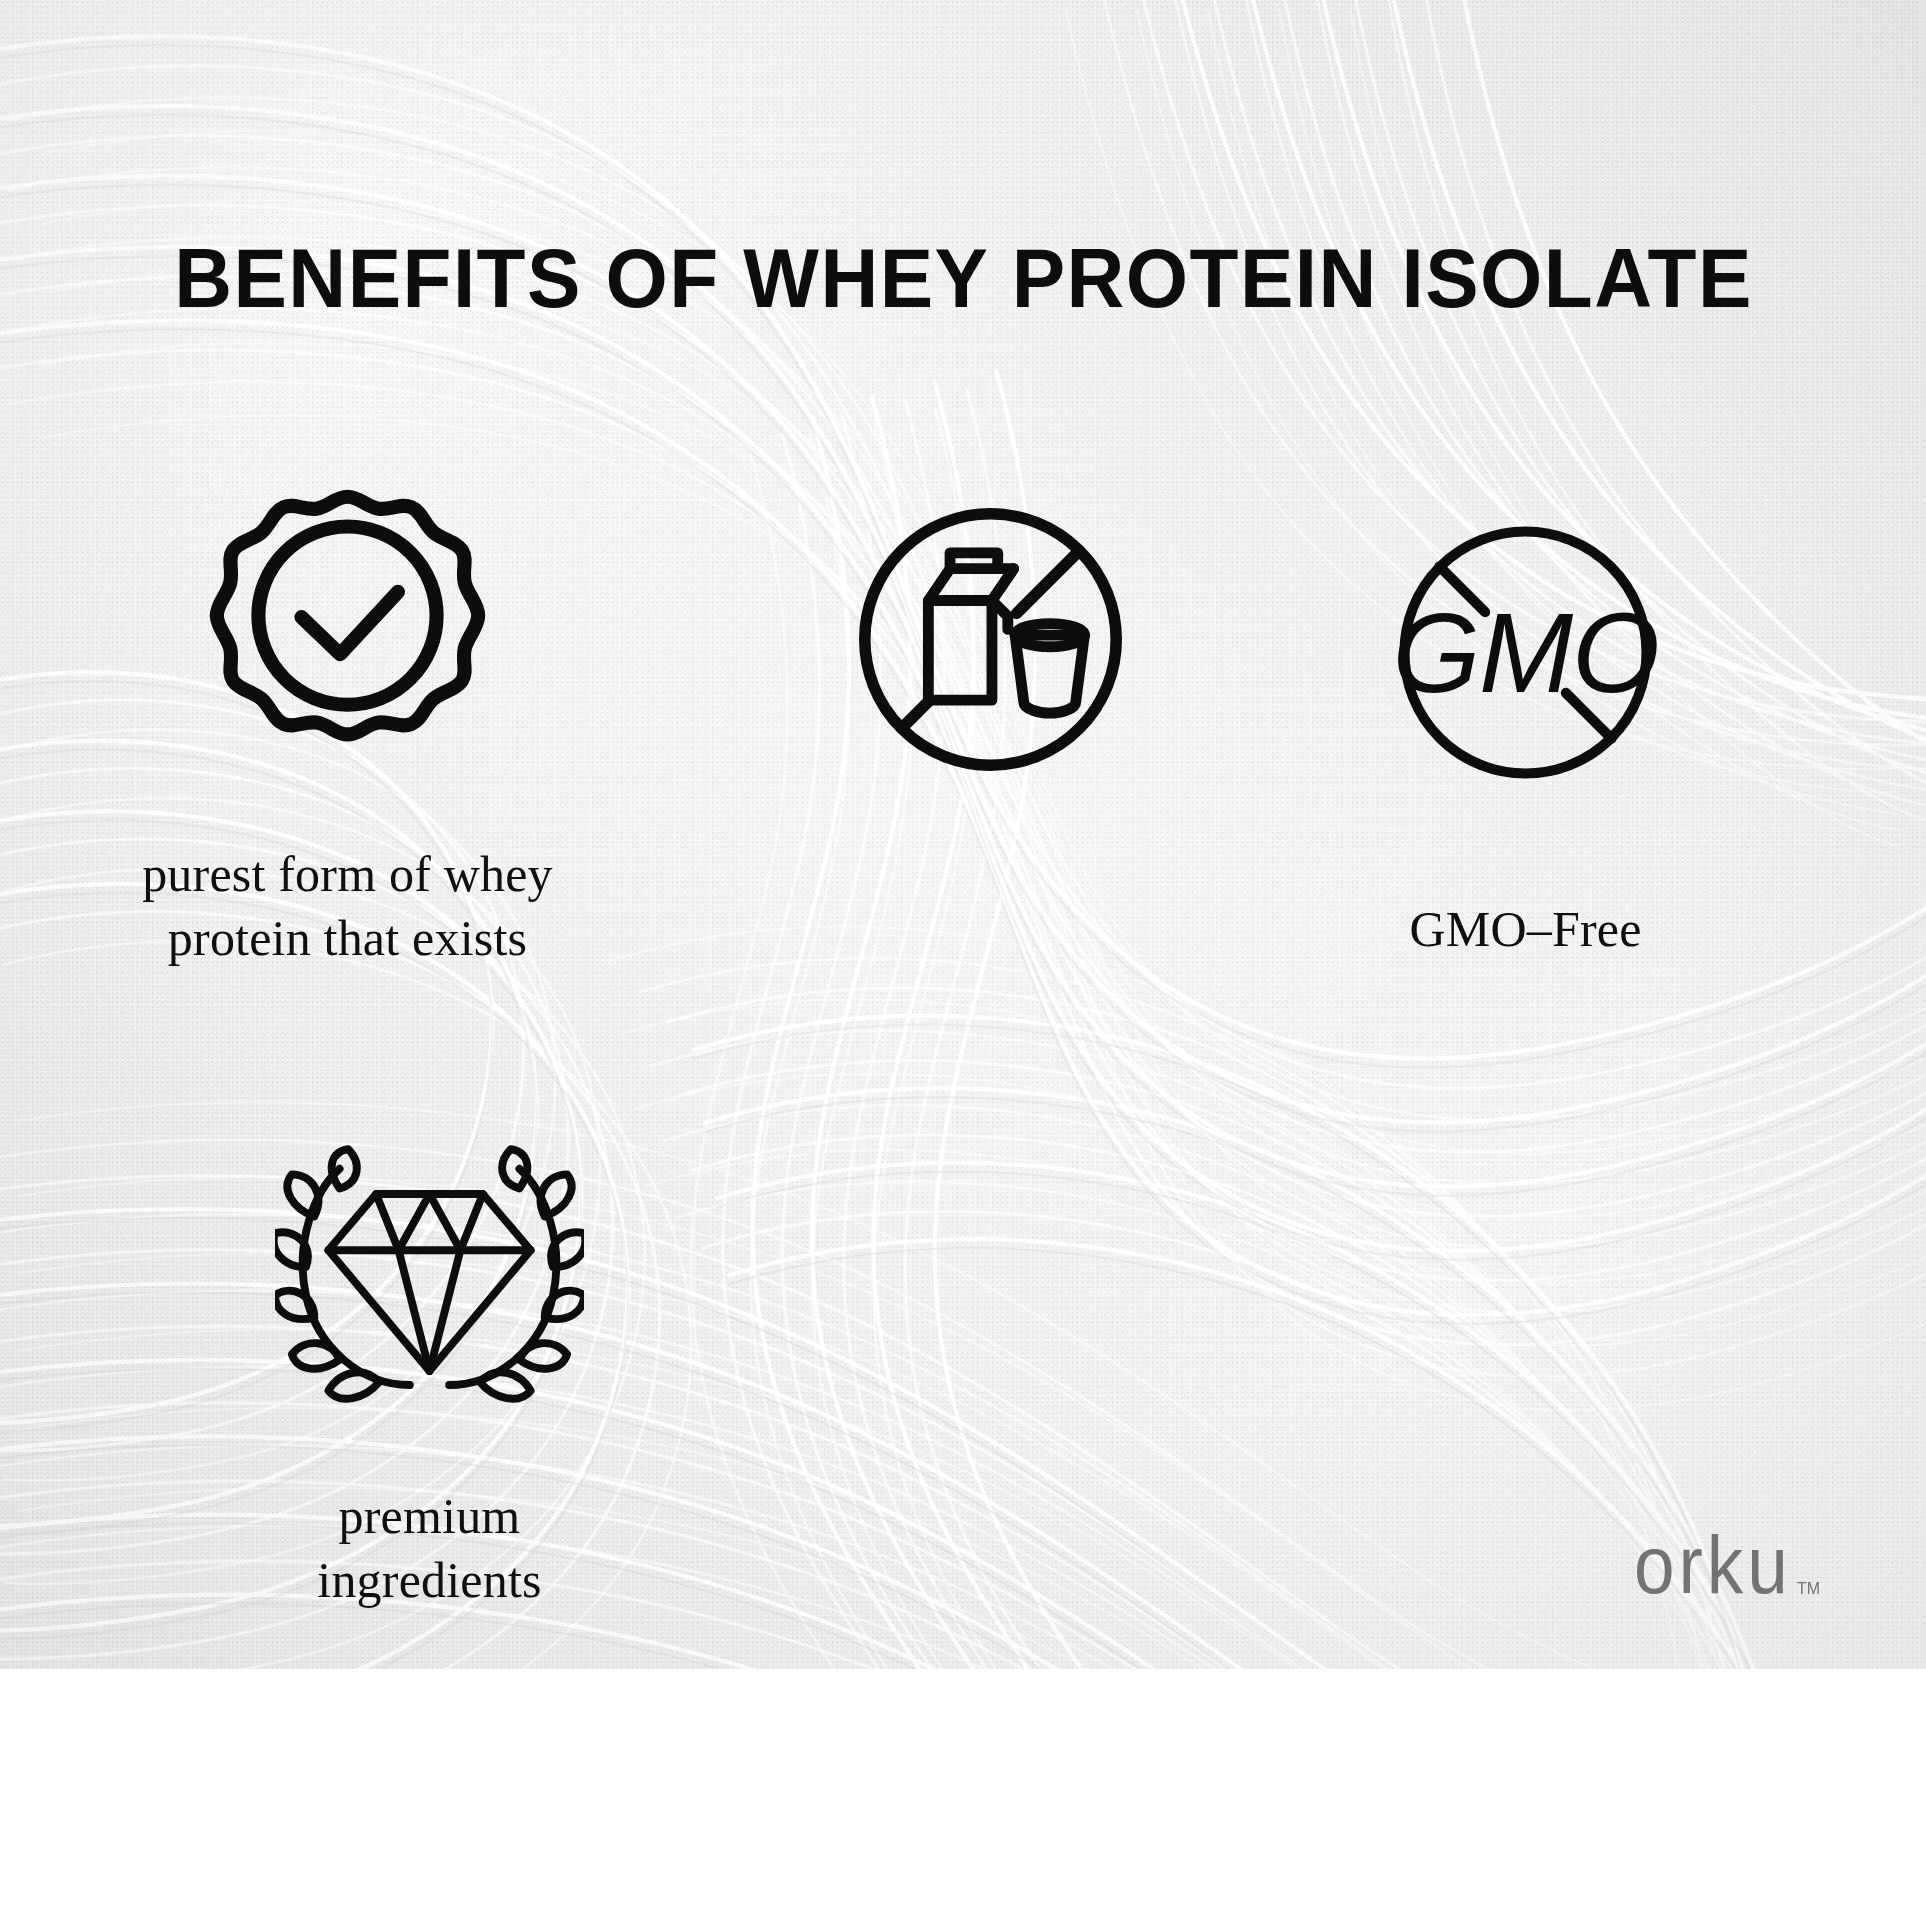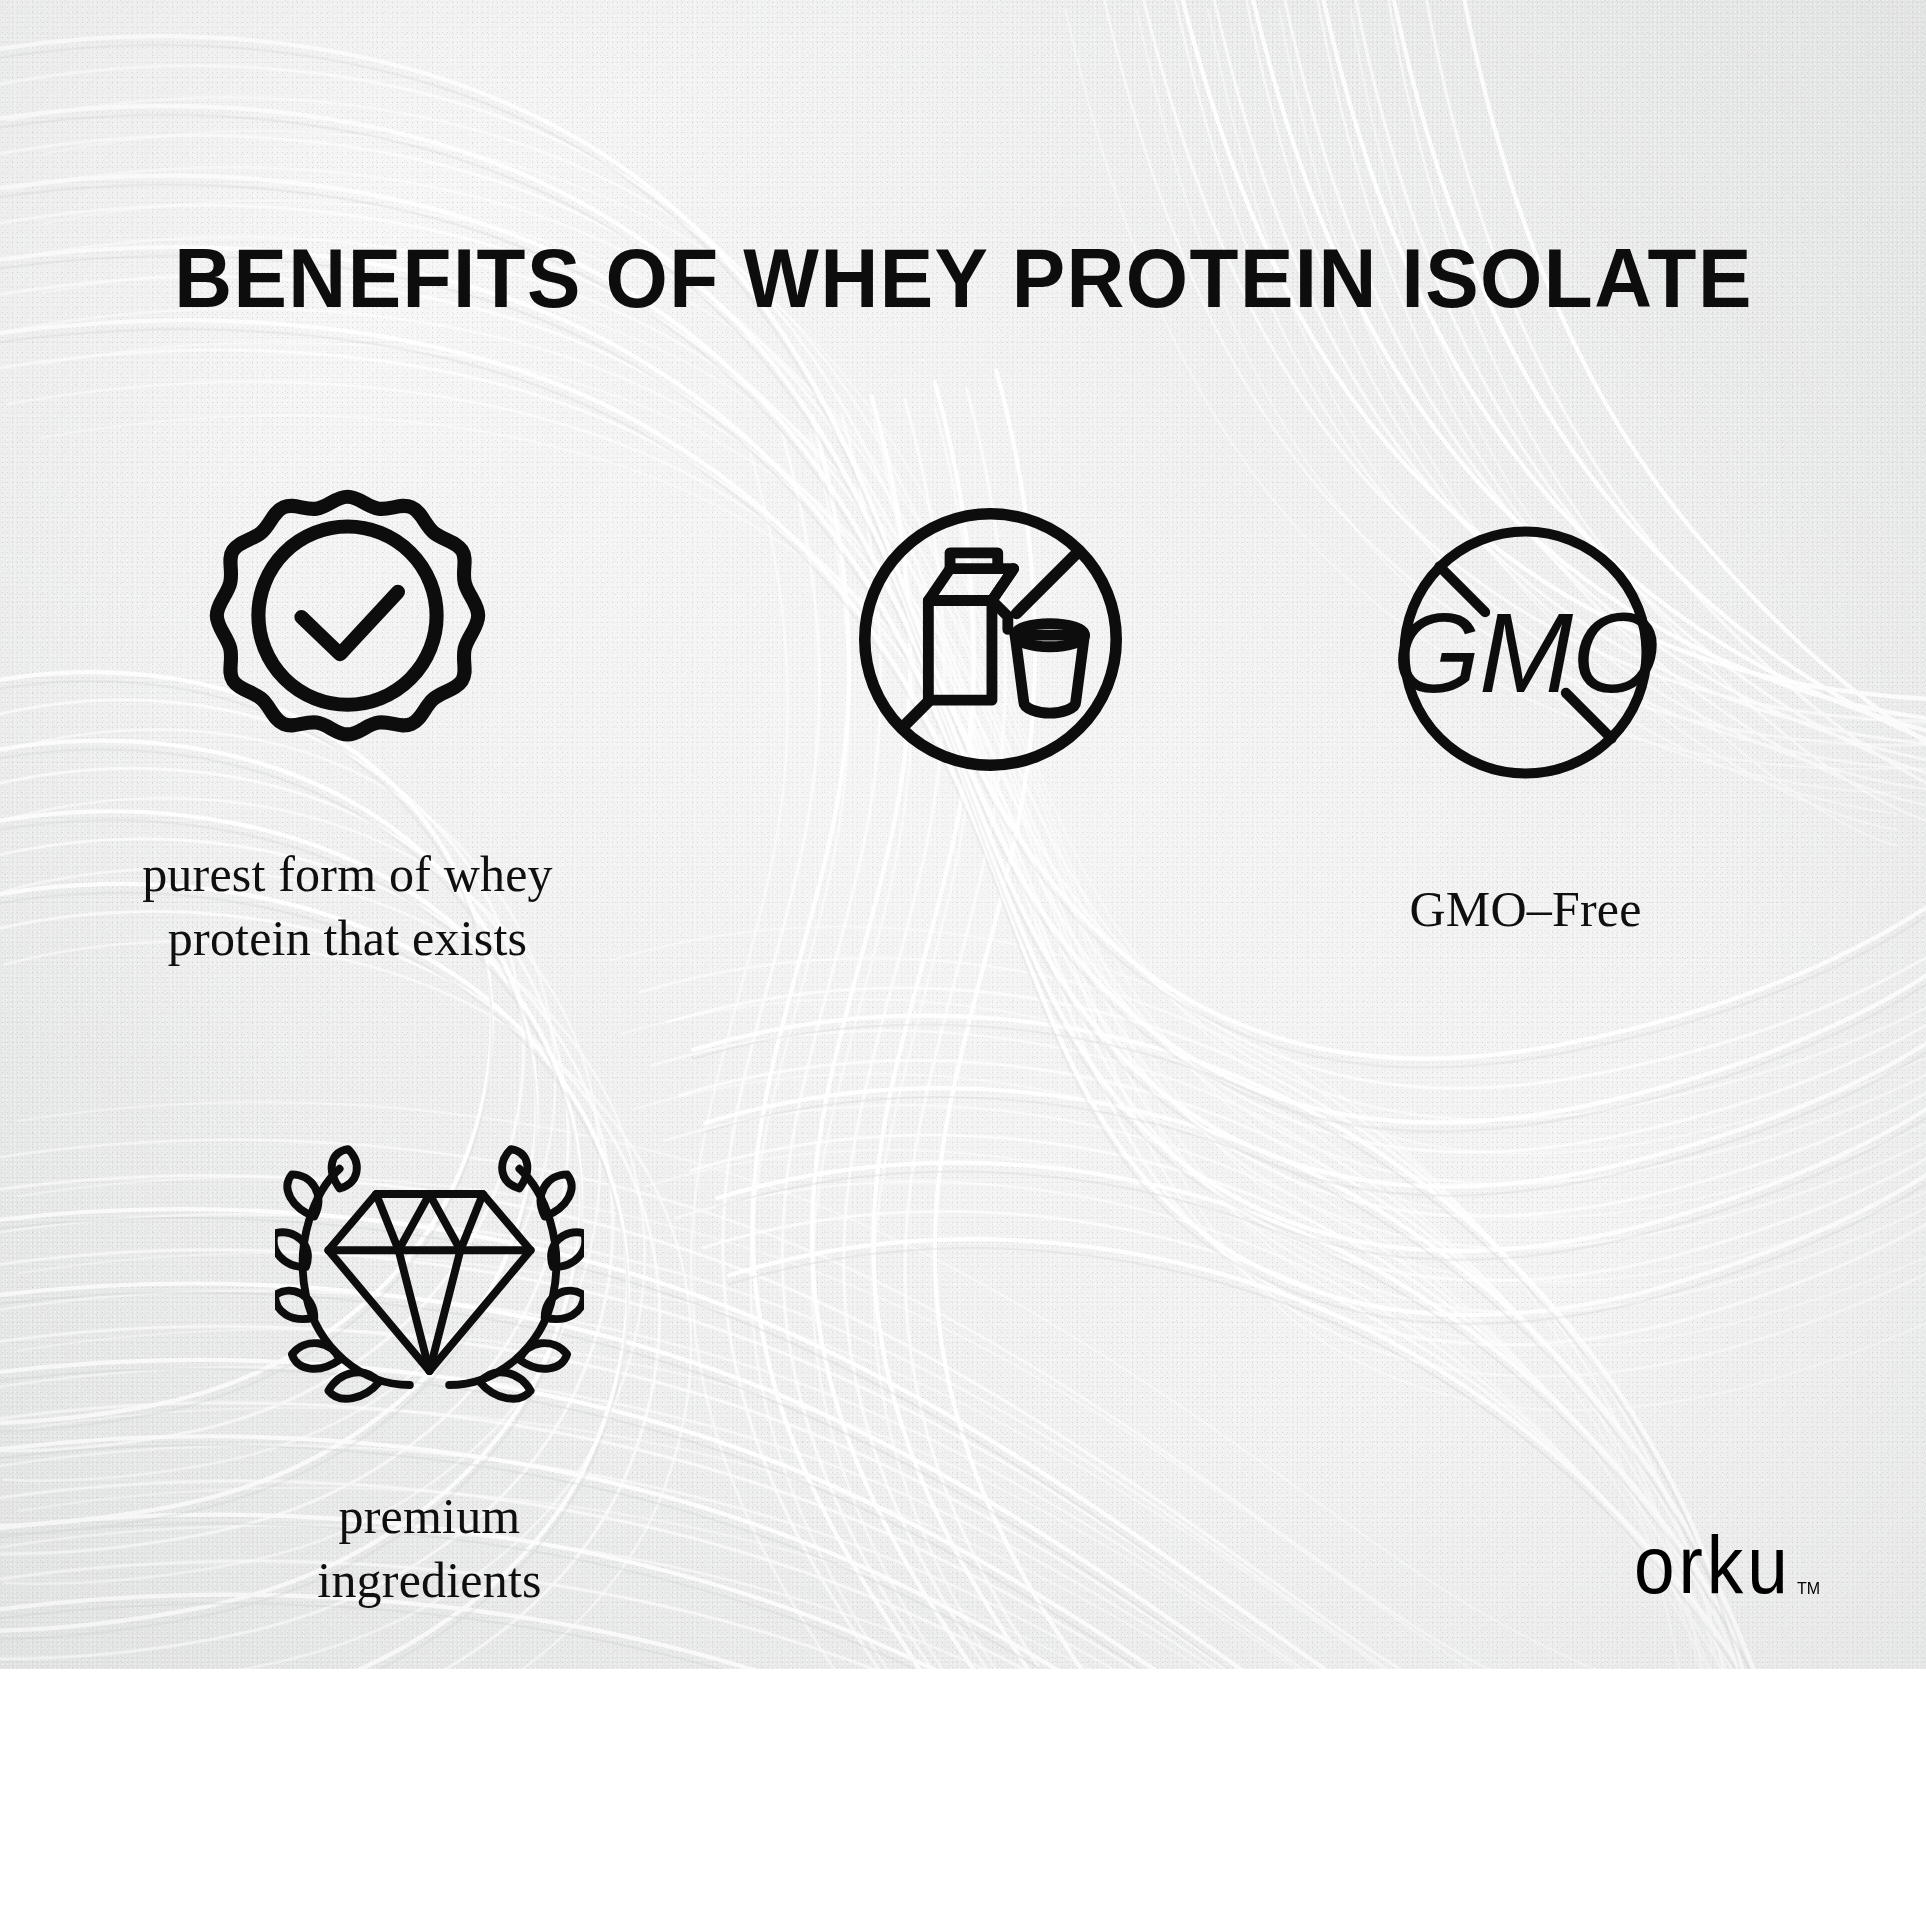--- a/index.html
+++ b/index.html
@@ -92,40 +92,40 @@
     white-space: pre-line;
     letter-spacing: 0.2px;
   }
 
   
   #cell-purity   .cell-icon { height: 327px; padding-top: 38px; }
   #cell-purity   .cell-caption { margin-top: 51px; }
   #cell-lactose  .cell-icon { height: 327px; padding-top: 50px; }
   #cell-lactose  .cell-caption { margin-top: 61px; }
   #cell-gmo      .cell-icon { height: 327px; padding-top: 63px; font-style: italic; }
-  #cell-gmo      .cell-caption { margin-top: 61px; }
+  #cell-gmo      .cell-caption { margin-top: 81px; }
   #cell-premium  .cell-icon { height: 327px; padding-top: 57px; }
   #cell-premium  .cell-caption { margin-top: 45px; }
 
   
   #cell-purity  .stack { transform: translateX(-37px); }
   #cell-lactose .stack { transform: translateX(27px); }
   #cell-gmo     .stack { transform: translateX(-17px); }
   #cell-premium .stack { transform: translateX(45px); }
 
   .stack { display: flex; flex-direction: column; align-items: center; }
 
   
   #logo {
     position: absolute;
     right: 107px;
     bottom: 67px;
     display: flex;
     align-items: flex-end;
-    color: #000000;
+    color: #737373;
   }
   #logo-word {
     font-family: "Liberation Sans", sans-serif;
     font-weight: 300;
     font-size: 73px;
     line-height: .92;
     letter-spacing: 4px;
     transform: scaleY(1.12);
     transform-origin: bottom;
   }

